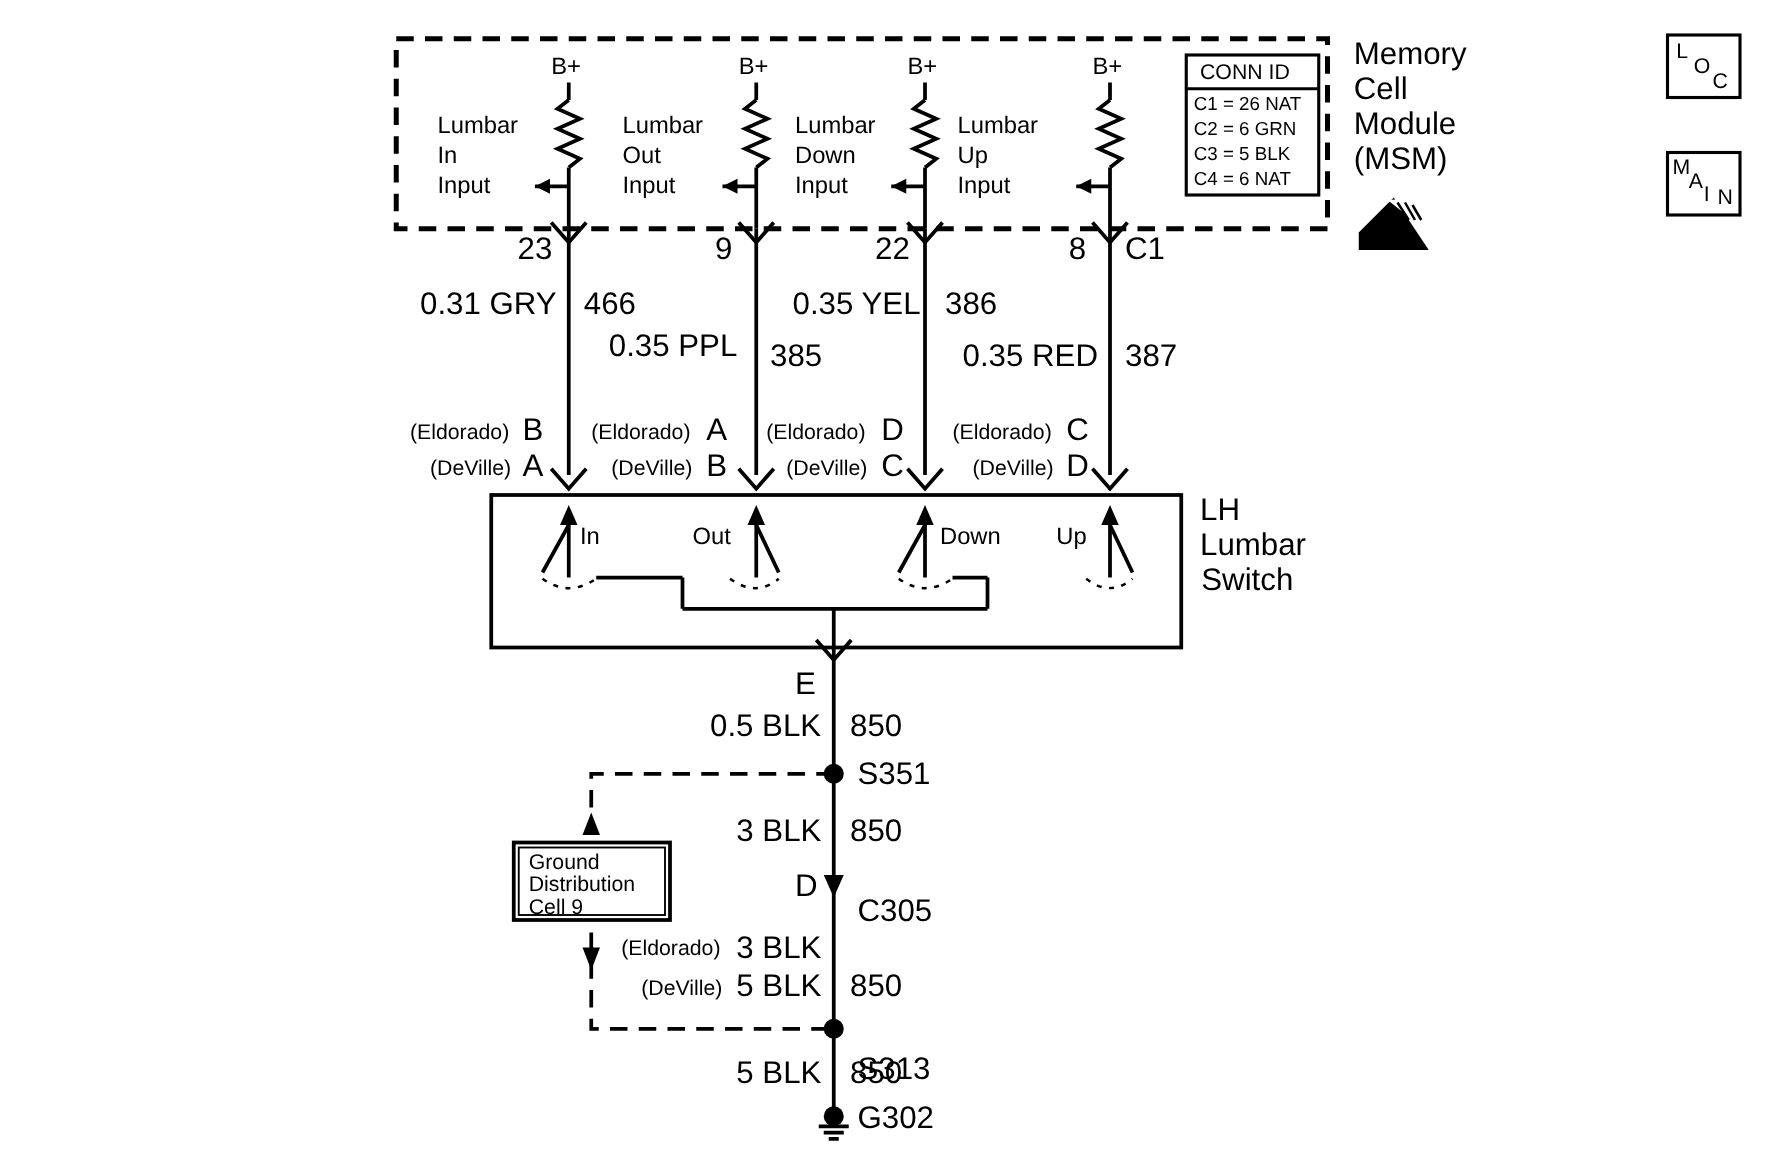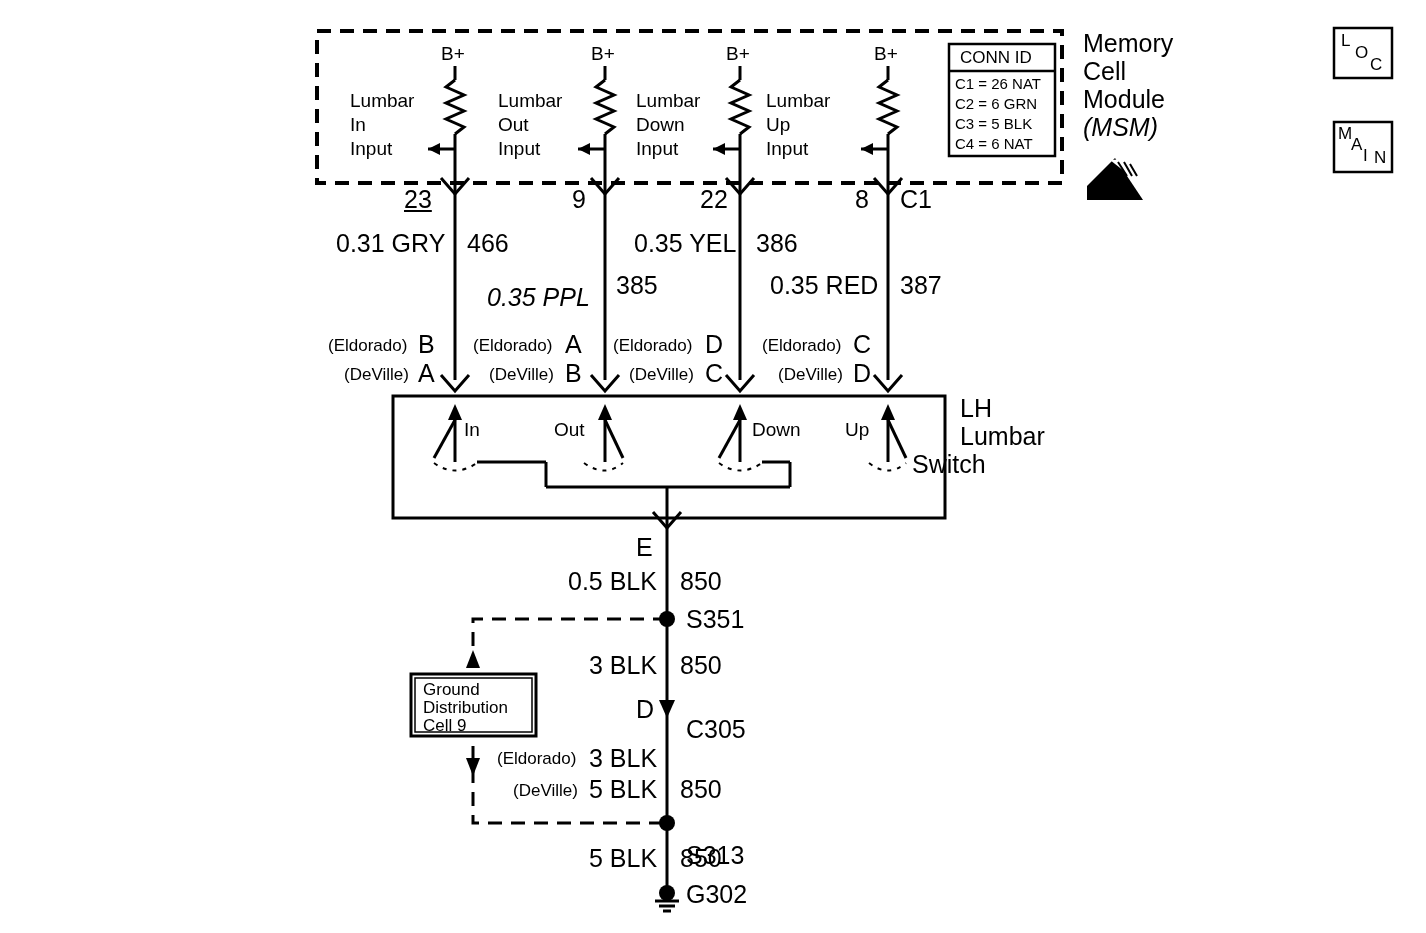--- a/index.html
+++ b/index.html
@@ -167,32 +167,32 @@
 
   <div class="txt t15" style="left:960px; top:49px;">CONN ID</div>
   <div class="txt t13" style="left:955px; top:76px;">C1 = 26 NAT</div>
   <div class="txt t13" style="left:955px; top:96px;">C2 = 6 GRN</div>
   <div class="txt t13" style="left:955px; top:116px;">C3 = 5 BLK</div>
   <div class="txt t13" style="left:955px; top:136px;">C4 = 6 NAT</div>
 
   <div class="txt t22" style="left:1083px; top:30px;">Memory</div>
   <div class="txt t22" style="left:1083px; top:58px;">Cell</div>
   <div class="txt t22" style="left:1083px; top:86px;">Module</div>
-  <div class="txt t22" style="left:1083px; top:114px;font-style:italic;">(MSM)</div>
-
-  <div class="txt t22" style="left:404px; top:186px;text-decoration:underline;">23</div>
+  <div class="txt t22" style="left:1083px; top:114px;">(MSM)</div>
+
+  <div class="txt t22" style="left:414px; top:186px;">23</div>
   <div class="txt t22" style="left:572px; top:186px;">9</div>
   <div class="txt t22" style="left:700px; top:186px;">22</div>
   <div class="txt t22" style="left:855px; top:186px;">8</div>
   <div class="txt t22" style="left:900px; top:186px;">C1</div>
 
   <div class="txt t22" style="left:336px; top:230px;">0.31 GRY</div>
   <div class="txt t22" style="left:467px; top:230px;">466</div>
 
-  <div class="txt t22" style="left:487px; top:284px;font-style:italic;">0.35 PPL</div>
+  <div class="txt t22" style="left:487px; top:264px;">0.35 PPL</div>
   <div class="txt t22" style="left:616px; top:272px;">385</div>
 
   <div class="txt t22" style="left:634px; top:230px;">0.35 YEL</div>
   <div class="txt t22" style="left:756px; top:230px;">386</div>
 
   <div class="txt t22" style="left:770px; top:272px;">0.35 RED</div>
   <div class="txt t22" style="left:900px; top:272px;">387</div>
 
   <div class="txt t15" style="left:328px; top:337px;">(Eldorado)</div>
   <div class="txt t22" style="left:418px; top:331px;">B</div>
@@ -214,21 +214,21 @@
   <div class="txt t15" style="left:778px; top:366px;">(DeVille)</div>
   <div class="txt t22" style="left:853px; top:360px;">D</div>
 
   <div class="txt t16" style="left:464px; top:420px;">In</div>
   <div class="txt t16" style="left:554px; top:420px;">Out</div>
   <div class="txt t16" style="left:752px; top:420px;">Down</div>
   <div class="txt t16" style="left:845px; top:420px;">Up</div>
 
   <div class="txt t22" style="left:960px; top:395px;">LH</div>
   <div class="txt t22" style="left:960px; top:423px;">Lumbar</div>
-  <div class="txt t22" style="left:912px; top:451px;">Switch</div>
+  <div class="txt t22" style="left:961px; top:451px;">Switch</div>
 
   <div class="txt t22" style="left:636px; top:534px;">E</div>
   <div class="txt t22" style="left:568px; top:568px;">0.5 BLK</div>
   <div class="txt t22" style="left:680px; top:568px;">850</div>
   <div class="txt t22" style="left:686px; top:606px;">S351</div>
 
   <div class="txt t22" style="left:589px; top:652px;">3 BLK</div>
   <div class="txt t22" style="left:680px; top:652px;">850</div>
 
   <div class="txt t22" style="left:636px; top:696px;">D</div>

